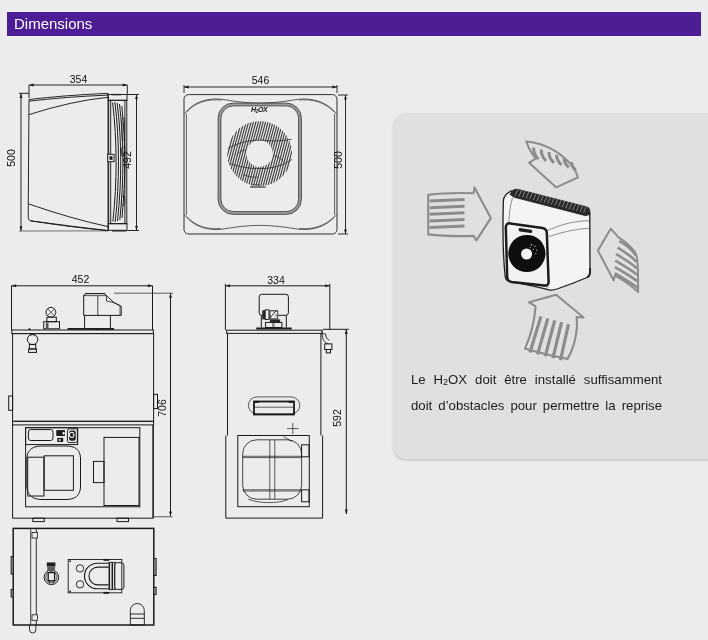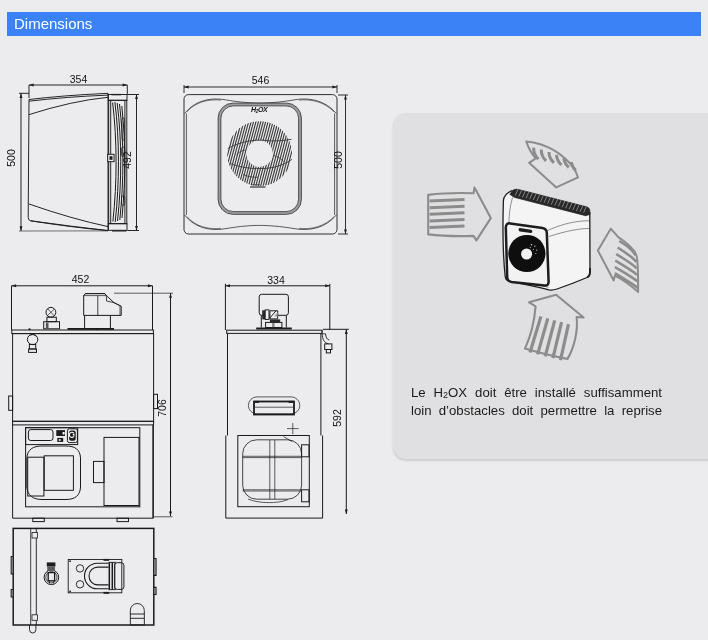--- a/index.html
+++ b/index.html
@@ -1,35 +1,35 @@
 <!DOCTYPE html>
 <html><head>
 <meta charset="utf-8">
 <style>
 html,body{margin:0;padding:0;}
 #page{position:relative;width:708px;height:640px;background:#ececee;overflow:hidden;
   font-family:"Liberation Sans",sans-serif;}
-#hdr{position:absolute;left:7px;top:12px;width:694px;height:24px;background:#3b82f6;
+#hdr{position:absolute;left:7px;top:12px;width:694px;height:24px;background:#4c1d95;
   color:#ffffff;font-size:15px;line-height:24px;padding-left:7px;box-sizing:border-box;}
 #panel{position:absolute;left:393px;top:113px;width:330px;height:346px;background:#e0e0e2;
   border-radius:13px;box-shadow:0 1.5px 2px rgba(120,120,125,0.25);}
-#ptxt{position:absolute;left:411px;top:385px;width:251px;font-size:13.2px;line-height:16px;
+#ptxt{position:absolute;left:411px;top:368px;width:251px;font-size:13.2px;line-height:23px;
   color:#1b1b1b;}
 #ptxt .jl{text-align:justify;text-align-last:justify;white-space:nowrap;}
 sub.s2{font-size:9px;vertical-align:-1px;}
 svg text{font-family:"Liberation Sans",sans-serif;font-size:10.5px;fill:#111;}
 </style>
 </head>
 <body>
 <div id="page">
   <div id="hdr">Dimensions</div>
   <div id="panel"></div>
   <div id="ptxt">
       <div class="jl">Le H<sub class="s2">2</sub>OX doit être installé suffisamment</div>
-      <div class="jl">loin d’obstacles doit permettre la reprise</div>
+      <div class="jl">doit d’obstacles pour permettre la reprise</div>
     </div>
   <svg id="art" width="708" height="640" viewBox="0 0 708 640" style="position:absolute;left:0;top:0;">
     <defs>
     <clipPath id="fanclip">
           <path d="M259.6,121.19999999999999 a32.4,32.4 0 1 0 0.001,0 Z M259.6,140.29999999999998 a13.3,13.3 0 1 1 -0.001,0 Z" clip-rule="evenodd"></path>
         </clipPath>
       </defs>
     <g id="dA" stroke="#1a1a1a" stroke-width="0.95" fill="none">
 
       <text x="78.5" y="83.2" text-anchor="middle" stroke="none" fill="#111">354</text>

